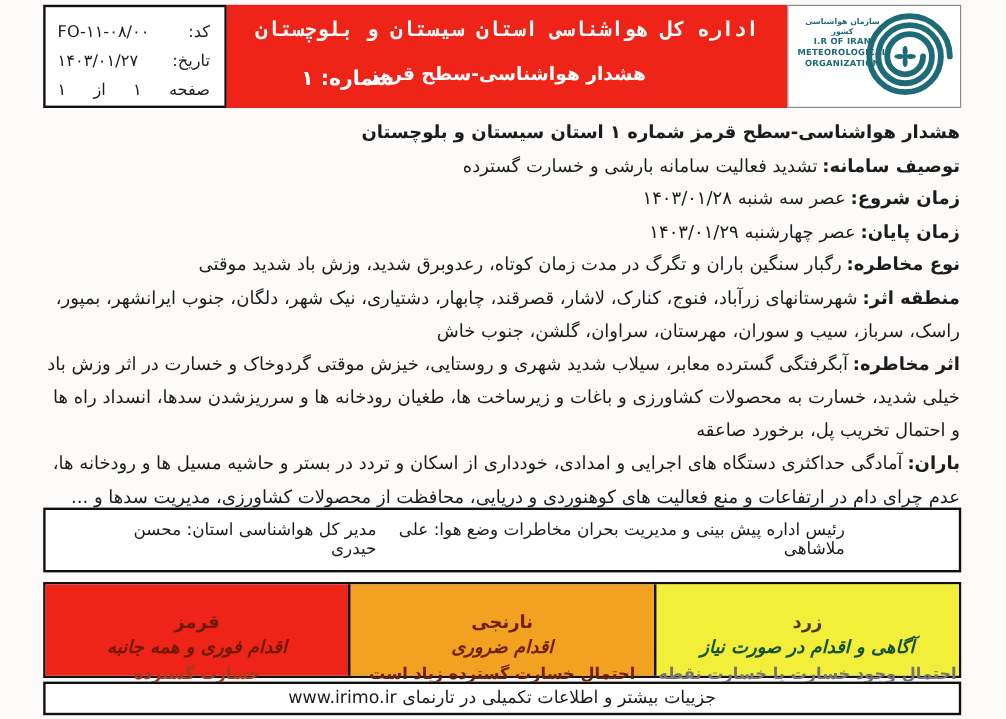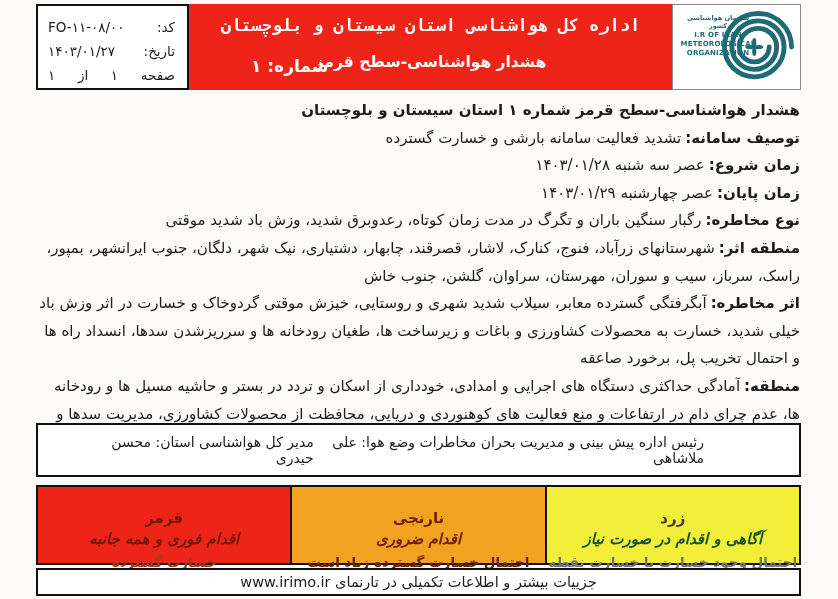--- a/index.html
+++ b/index.html
@@ -19,21 +19,21 @@
   .code-row { display:flex; justify-content:space-between; height:24px; align-items:center; }
   .ltr-num { direction:ltr; unicode-bidi:bidi-override; }
   .banner {
     flex:1; color:#ffffff; text-align:center; padding-top:11px; position:relative;
   }
   .banner-title { font-size:17px; font-weight:bold; letter-spacing:0;font-family:Liberation Mono, monospace; }
   .banner-sub-row { position:relative; margin-top:16px; height:22px; }
   .banner-subtitle { font-size:15.5px; font-weight:bold; }
   .banner-number { position:absolute; left:62px; top:4px; font-size:17px; font-weight:bold;text-align:center; }
   .logo-box {
-    width:129px; background:#ffffff; border:1px solid #8a8a8a; position:relative; direction:ltr;
+    width:145px; background:#ffffff; border:1px solid #8a8a8a; position:relative; direction:ltr;
   }
   .logo-text { position:absolute; left:4px; top:9px; width:82px; text-align:center; line-height:1.3; }
   .logo-fa { font-size:6.5px; font-weight:bold; }
   .logo-en { font-size:7px; font-weight:bold; letter-spacing:.2px; }
   .logo-spiral { position:absolute; right:1px; top:1px; width:82px; height:82px; }
   
   .doc-body { position:absolute; top:97px; right:38px; left:38px; font-size:15px; line-height:27.6px; text-align:right; }
   .doc-body p { margin:0; }
   .doc-body strong { margin-left:4px; }
   .doc-heading { font-weight:bold; }
@@ -125,21 +125,21 @@
     <p>
       <strong>نوع مخاطره:</strong><span>رگبار سنگین باران و تگرگ در مدت زمان کوتاه، رعدوبرق شدید، وزش باد شدید موقتی</span>
     </p>
     <p>
       <strong>منطقه اثر:</strong><span>شهرستانهای زرآباد، فنوج، کنارک، لاشار، قصرقند، چابهار، دشتیاری، نیک شهر، دلگان، جنوب ایرانشهر، بمپور، راسک، سرباز، سیب و سوران، مهرستان، سراوان، گلشن، جنوب خاش</span>
     </p>
     <p>
       <strong>اثر مخاطره:</strong><span>آبگرفتگی گسترده معابر، سیلاب شدید شهری و روستایی، خیزش موقتی گردوخاک و خسارت در اثر وزش باد خیلی شدید، خسارت به محصولات کشاورزی و باغات و زیرساخت ها، طغیان رودخانه ها و سرریزشدن سدها، انسداد راه ها و احتمال تخریب پل، برخورد صاعقه</span>
     </p>
     <p>
-      <strong>منطقه:</strong><span>آمادگی حداکثری دستگاه های اجرایی و امدادی، خودداری از اسکان و تردد در بستر و حاشیه مسیل ها و رودخانه ها، عدم چرای دام در ارتفاعات و منع فعالیت های کوهنوردی و دریایی، محافظت از محصولات کشاورزی، مدیریت سدها و ...</span>
+      <strong>باران:</strong><span>آمادگی حداکثری دستگاه های اجرایی و امدادی، خودداری از اسکان و تردد در بستر و حاشیه مسیل ها و رودخانه ها، عدم چرای دام در ارتفاعات و منع فعالیت های کوهنوردی و دریایی، محافظت از محصولات کشاورزی، مدیریت سدها و ...</span>
     </p>
   </div>
 
   <div class="signature-box">
     <span>رئیس اداره پیش بینی و مدیریت بحران مخاطرات وضع هوا:   علی  ملاشاهی</span>
     <span>مدیر کل هواشناسی استان:  محسن حیدری</span>
   </div>
 
   <div class="levels-row">
     <div class="level" style="background: rgb(242, 238, 58);">

